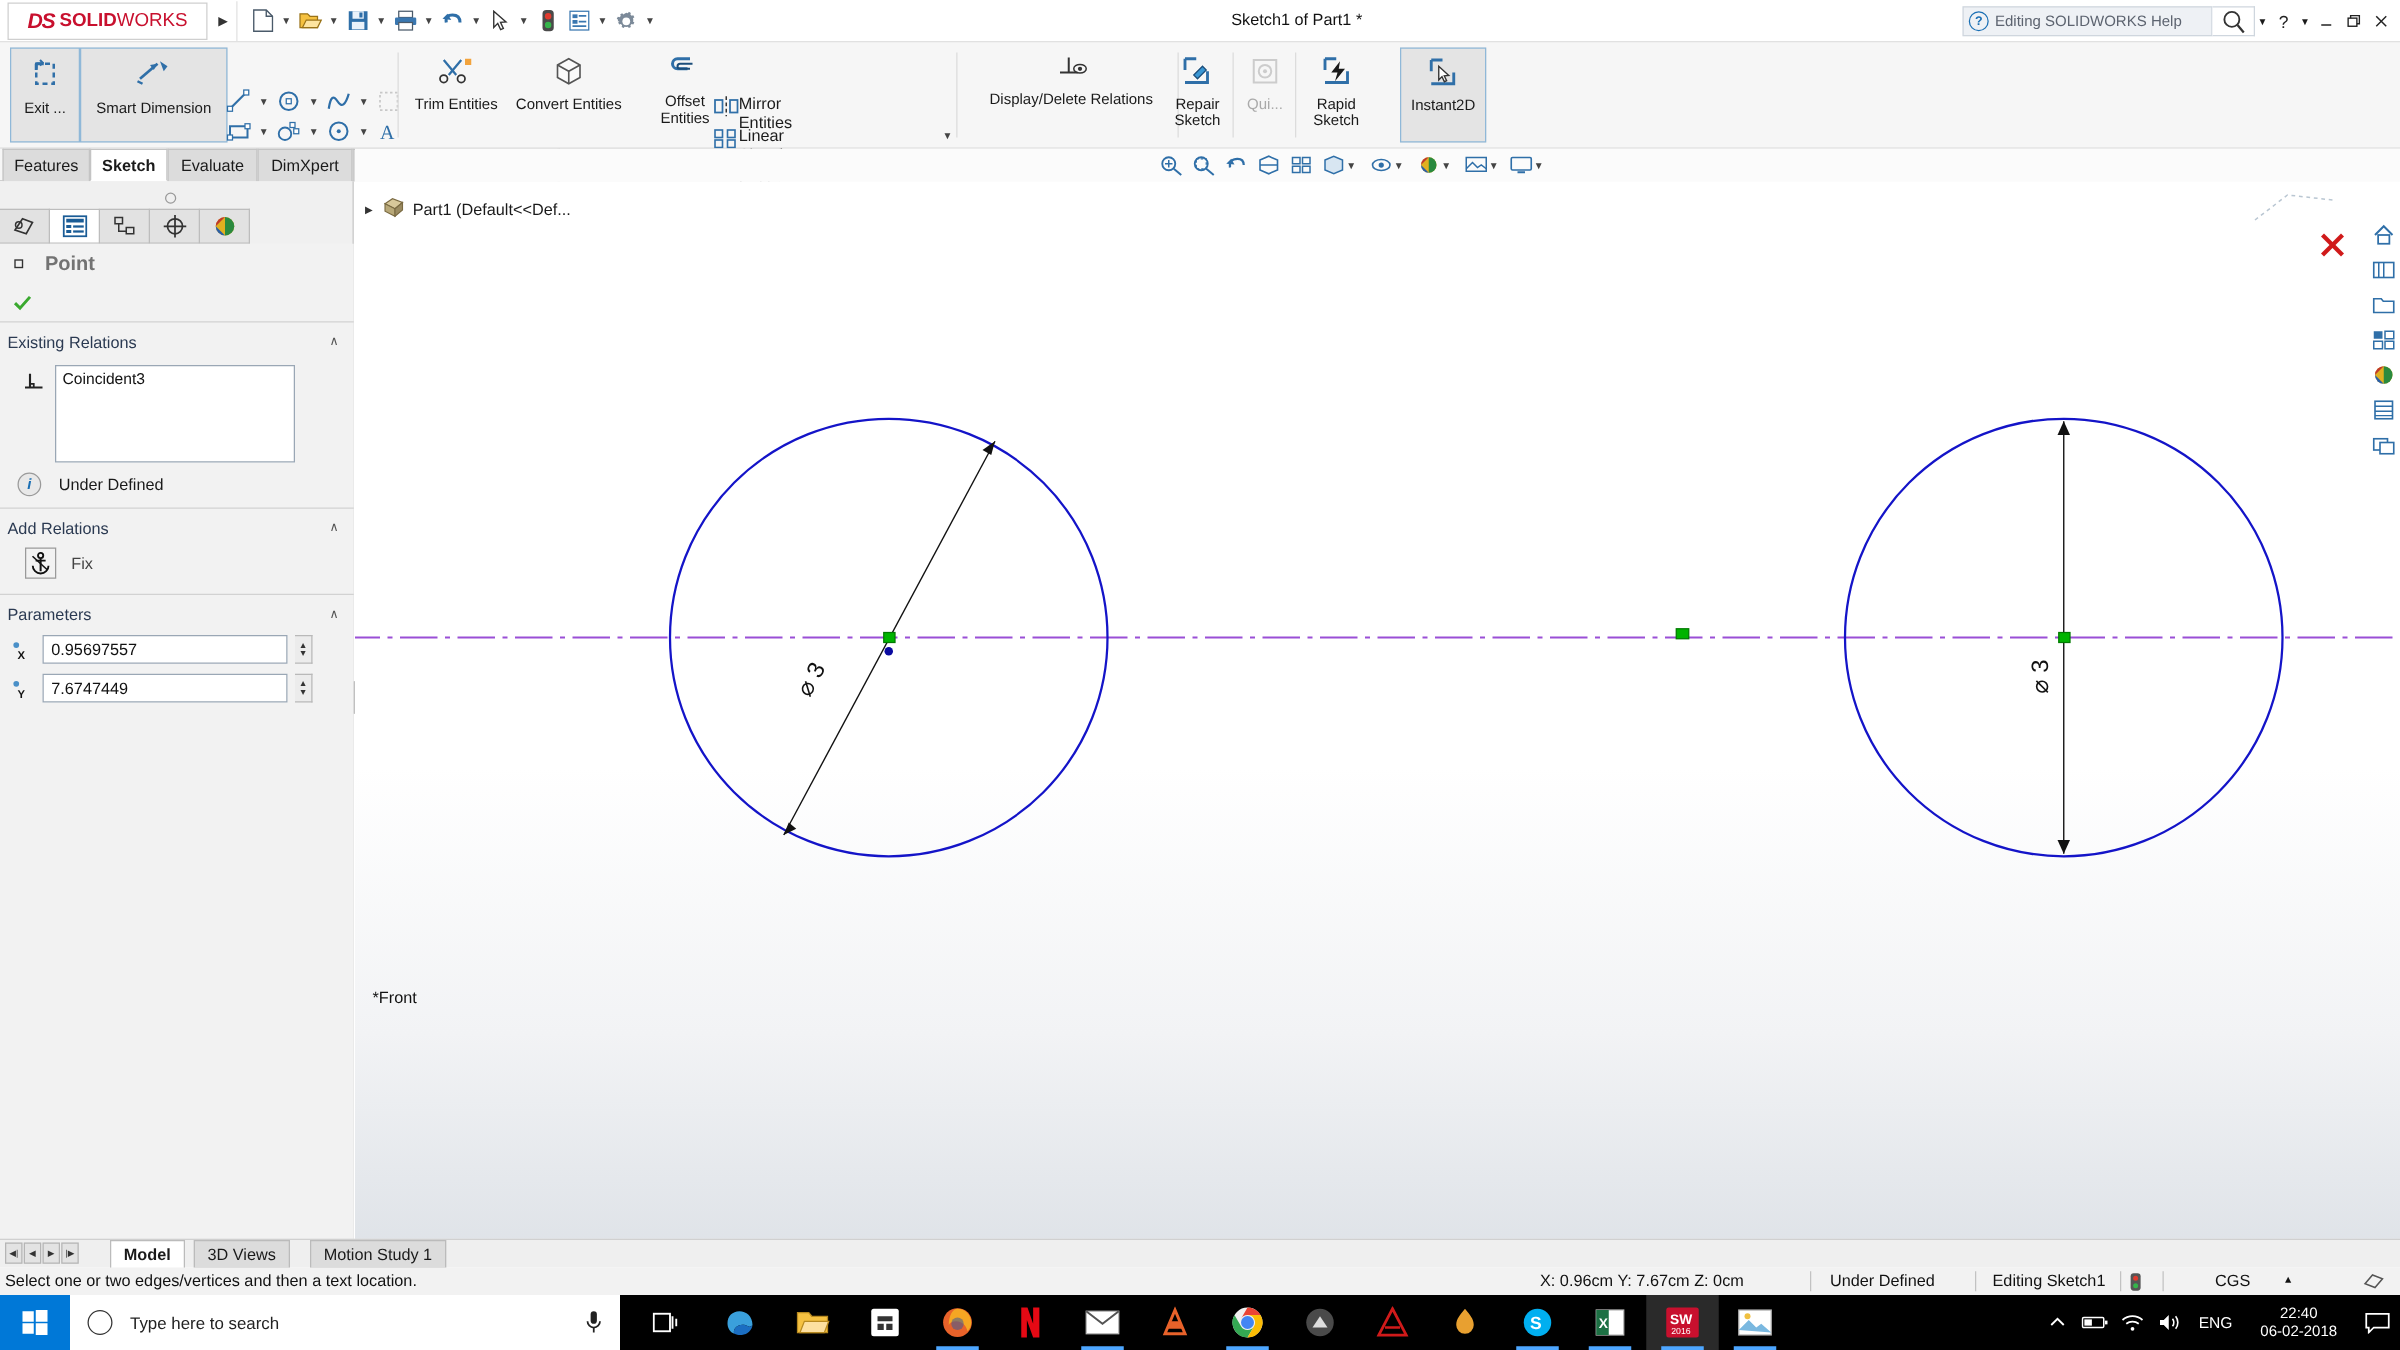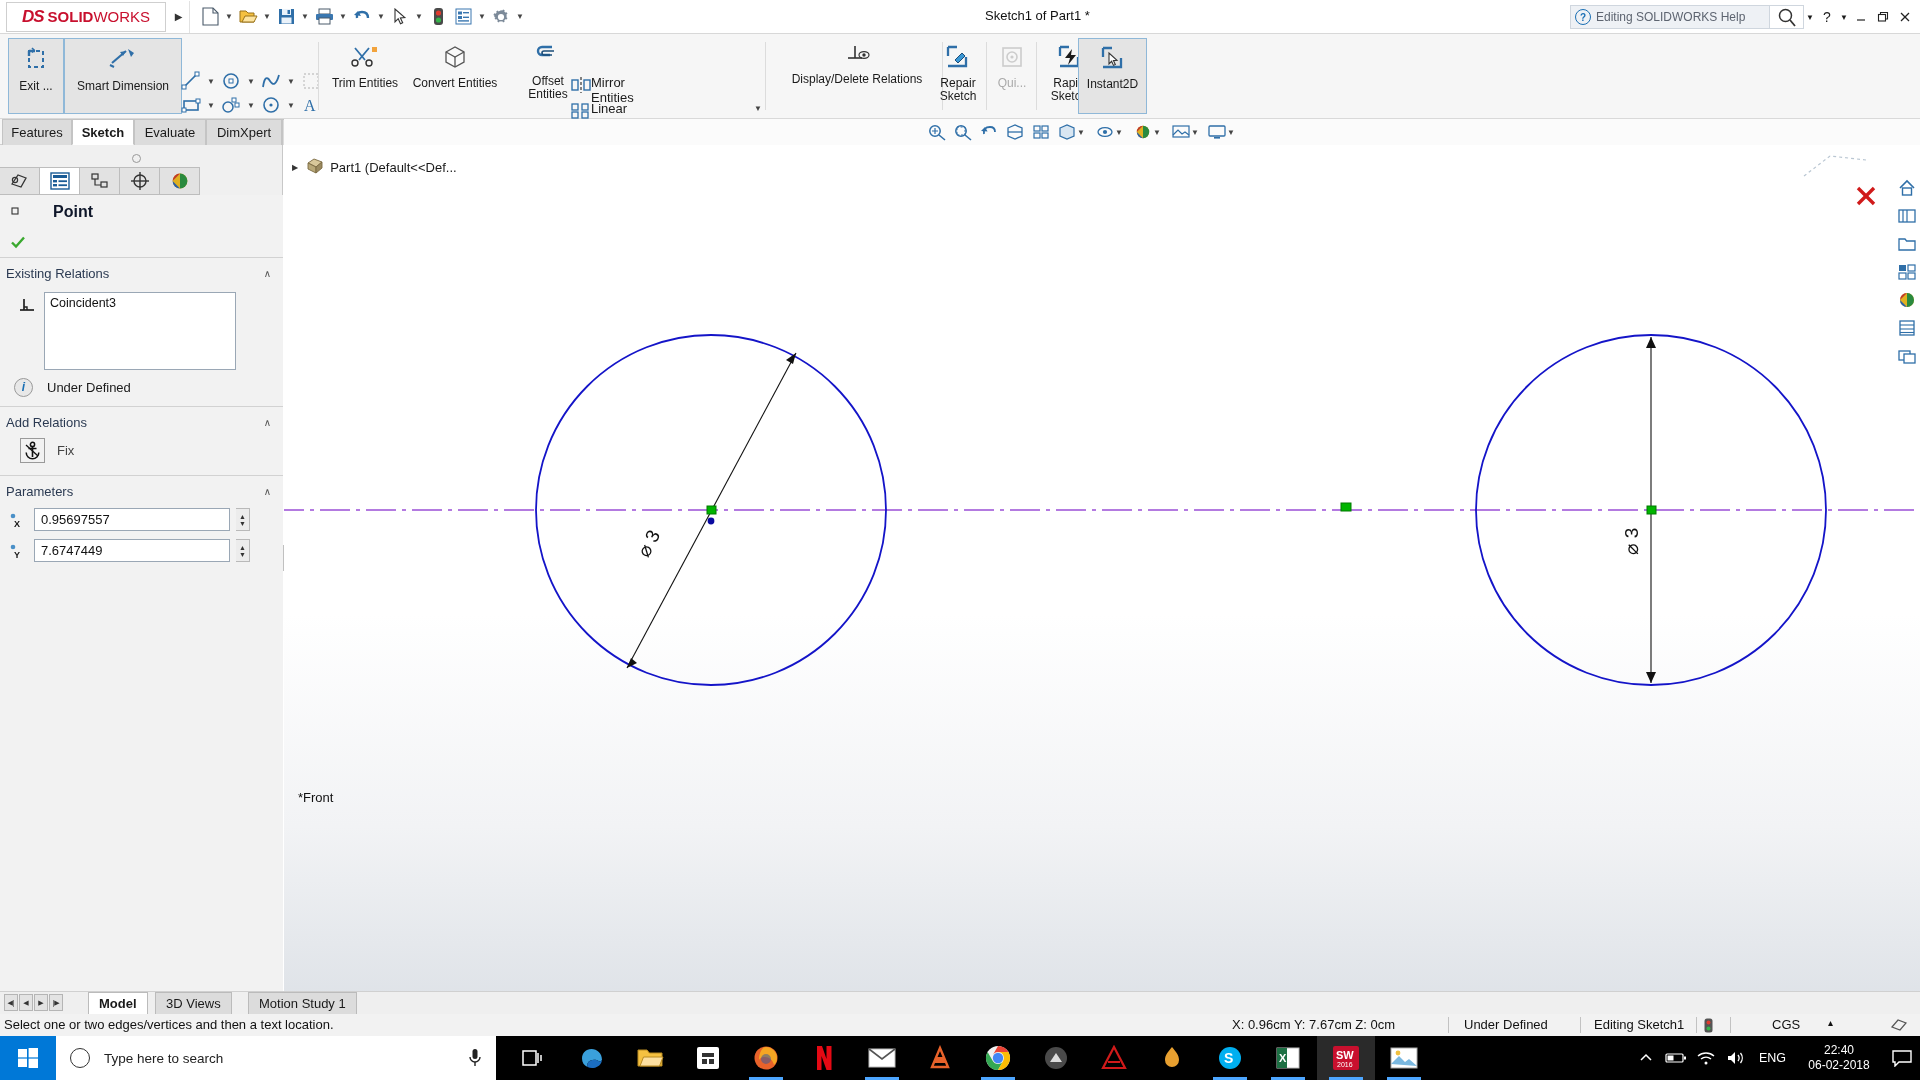--- a/index.html
+++ b/index.html
@@ -76,21 +76,21 @@
   .leftpanel { position:absolute; left:0; top:145px; width:283px; height:852px; background:#f0f0f0;
      border-right:1px solid #c8c8c8; }
   .pm-pin { position:absolute; left:132px; top:9px; width:9px;height:9px;border-radius:50%;
      border:1px solid #999; background:#f0f0f0;}
   .pm-tabs { position:absolute; left:0; top:22px; width:283px; height:28px; display:flex; }
   .pm-tab { width:40px;height:28px; background:#e2e2e2; border:1px solid #bdbdbd; border-left:none;
      display:flex;align-items:center;justify-content:center;}
   .pm-tab.active { background:#ffffff; }
   .pm-body { position:absolute; left:0; top:50px; width:283px; height:802px; background:#f2f2f2; }
   .pm-head { display:flex;align-items:center; height:34px; padding-left:10px; }
-  .pm-head .ptitle { font-size:16px; font-weight:bold; color:#0f172a; margin-left:32px;}
+  .pm-head .ptitle { font-size:16px; font-weight:bold; color:#737373; margin-left:15px;}
   .pm-ok { height:26px; display:flex;align-items:center;padding-left:10px;}
   .sect-div { height:1px; background:#d2d2d2; margin:2px 0; }
   .sect-hd { display:flex;align-items:center;justify-content:space-between; height:26px; padding:0 12px 0 6px;
      font-weight:normal; font-size:13px; color:#2b3a52;}
   .sect-hd .chev { font-size:10px; color:#555; }
   .rel-row { display:flex; padding:6px 8px 0 10px; }
   .rel-list { width:192px; height:78px; background:#fff; border:1px solid #9aa7b5; font-size:12.5px;
      padding:3px 5px; color:#111; }
   .status-row { display:flex;align-items:center; height:34px; padding-left:14px; gap:14px; font-size:13px;}
   .infoicon { width:19px;height:19px;border-radius:50%; border:1.6px solid #9a9a9a; background:#e8e8e8;
@@ -511,21 +511,21 @@
         <svg width="27" height="26" viewBox="0 0 27 26">
             <path d="M4 3h9M4 3v9" fill="none" stroke="#2f6fa8" stroke-width="2.3"></path>
             <path d="M4 22h18v-9" fill="none" stroke="#2f6fa8" stroke-width="2.3"></path>
             <path d="M16 5l-7 9h5l-2 7 8-10h-5z" fill="#1a1a1a"></path>
           </svg>
       </span>
       <span>Rapid</span>
       <span>Sketch</span>
     </div>
 
-    <div class="cmd-big cmd-sel" style="left:1078px;width:69px;">
+    <div class="cmd-big cmd-sel" style="left:1120px;width:69px;">
       <span class="glyph">
         <svg width="27" height="26" viewBox="0 0 27 26">
             <path d="M4 3h9M4 3v9" fill="none" stroke="#2f6fa8" stroke-width="2.3"></path>
             <path d="M4 22h18v-9" fill="none" stroke="#2f6fa8" stroke-width="2.3"></path>
             <path d="M10 8v11l2.6-2.7 1.9 4.1 1.8-.8-1.9-4 3.6-.3z" fill="#fff" stroke="#333" stroke-width="1.1"></path>
           </svg>
       </span>
       <span>Instant2D</span>
     </div>
   </div>

